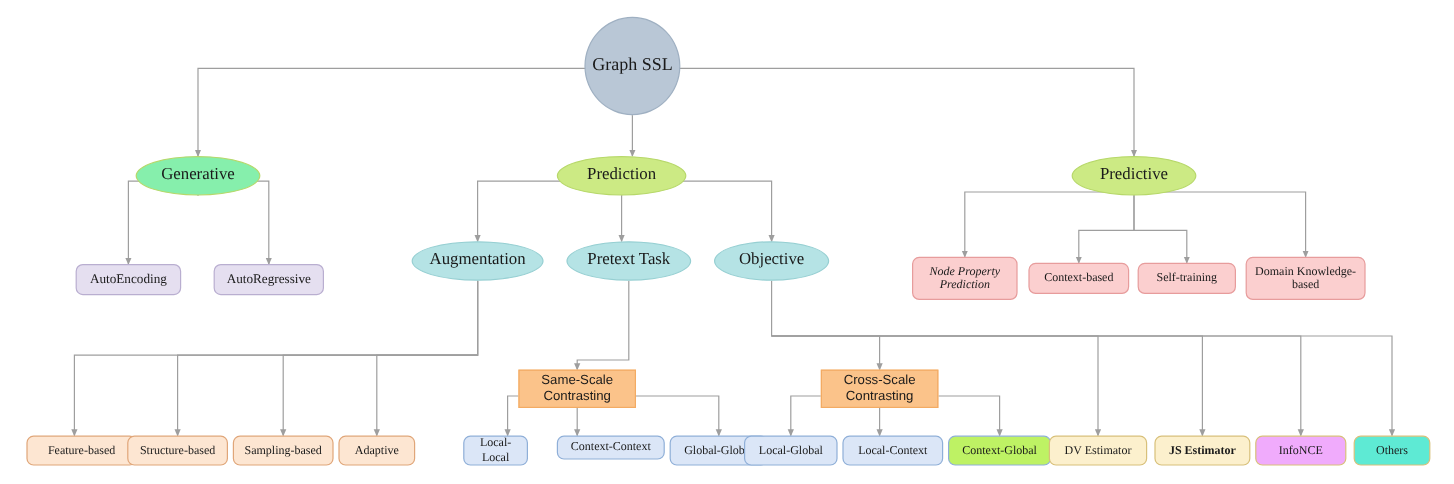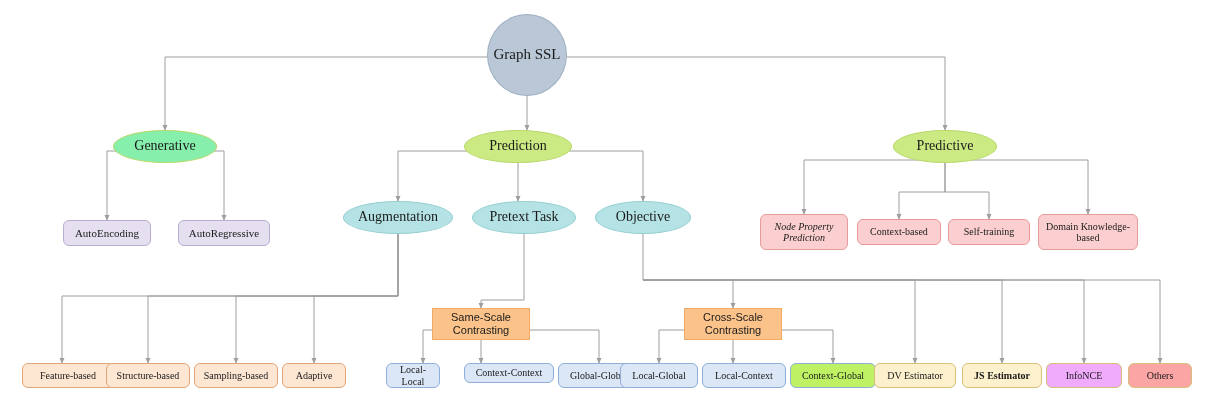--- a/index.html
+++ b/index.html
@@ -134,17 +134,17 @@
       </div>
       <div class="node rounded" style="left: 874px; top: 363px; width: 82px; height: 25px; background: rgb(252, 240, 205); border: 1px solid rgb(216, 192, 122); font-size: 10px;">
         <span class="lbl">DV Estimator</span>
       </div>
       <div class="node rounded" style="left: 962px; top: 363px; width: 80px; height: 25px; background: rgb(252, 240, 205); border: 1px solid rgb(216, 192, 122); font-size: 10px; font-weight: bold;">
         <span class="lbl">JS Estimator</span>
       </div>
       <div class="node rounded" style="left: 1046px; top: 363px; width: 76px; height: 25px; background: #f0abfc; border: 1px solid rgb(216, 192, 122); font-size: 10px;">
         <span class="lbl">InfoNCE</span>
       </div>
-      <div class="node rounded" style="left: 1128px; top: 363px; width: 64px; height: 25px; background: #fca5a5; border: 1px solid rgb(216, 192, 122); font-size: 10px; text-align: center;">
+      <div class="node rounded" style="left: 1128px; top: 363px; width: 64px; height: 25px; background: #5eead4; border: 1px solid rgb(216, 192, 122); font-size: 10px; text-align: center;">
         <span class="lbl">Others</span>
       </div>
     </div>
 </div>
 
 </body></html>

